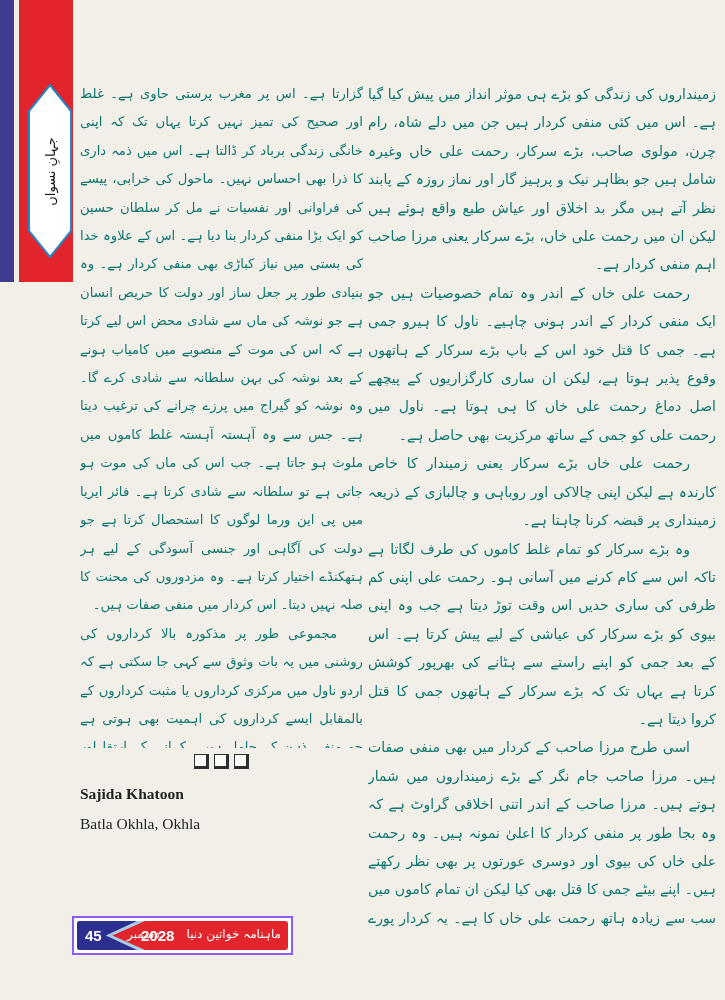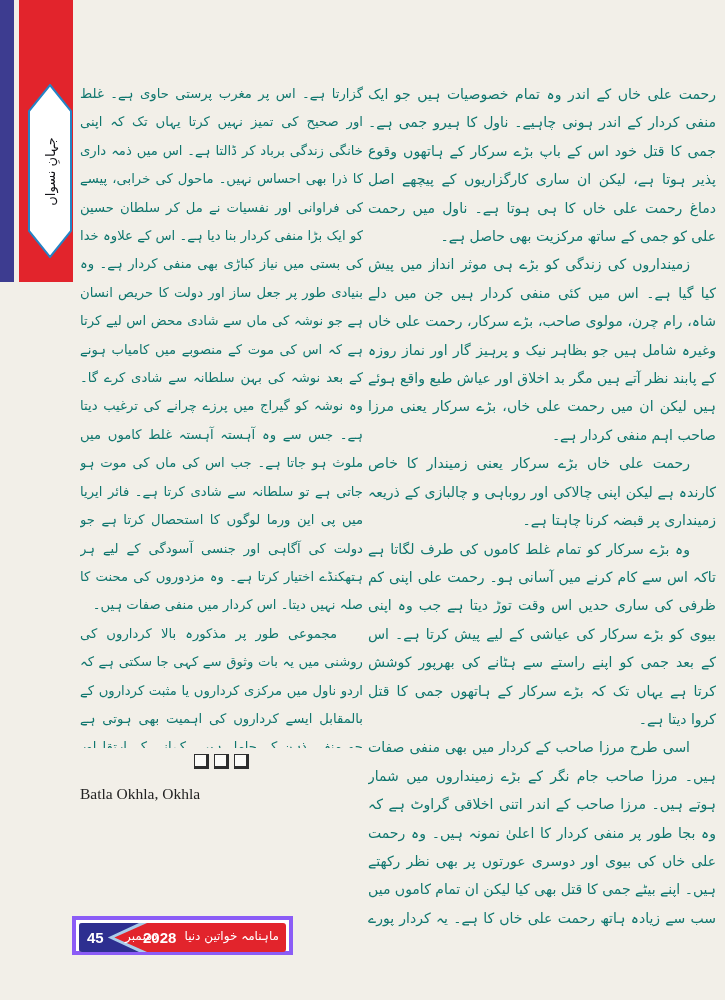--- a/index.html
+++ b/index.html
@@ -38,21 +38,21 @@
   }
   
   .author{
     position:absolute;left:80px;top:779px;color:#222;
     font-family:"Liberation Serif",serif;font-size:15.5px;line-height:29.5px;
   }
   .author .name{font-weight:bold;}
   
   .footer-box{
     position:absolute;left:72px;top:916px;width:221px;height:39px;
-    box-sizing:border-box;border:4px solid #8b5cf6;background:#fff;
+    box-sizing:border-box;border:2px solid #8b5cf6;background:#fff;
   }
   .footer-bar{
     position:relative;margin:3px;height:29px;border-radius:3px;overflow:hidden;
   }
   .chev-light{
     position:absolute;left:0;top:0;bottom:0;width:68px;
     clip-path:polygon(0 0,100% 0,52% 50%,100% 100%,0 100%);
   }
   .chev-dark{
     position:absolute;left:0;top:0;bottom:0;width:60px;
@@ -77,36 +77,37 @@
 <div class="spine-red" style="background:#e2242c;"></div>
 
 <svg class="banner-shape" viewBox="0 0 44 174">
   <polygon points="22,1 43,27 43,147 22,173 1,147 1,27" fill="#ffffff" stroke="#2384c6" stroke-width="2"></polygon>
 </svg>
 <div class="banner-label-wrap">
   <span class="banner-label">جہانِ نسواں</span>
 </div>
 
 <div class="col col-right">
+    <p>زمینداروں کی زندگی کو بڑے ہی موثر انداز میں پیش کیا گیا ہے۔ اس میں کئی منفی کردار ہیں جن میں دلے شاہ، رام چرن، مولوی صاحب، بڑے سرکار، رحمت علی خاں وغیرہ شامل ہیں جو بظاہر نیک و پرہیز گار اور نماز روزہ کے پابند نظر آتے ہیں مگر بد اخلاق اور عیاش طبع واقع ہوئے ہیں لیکن ان میں رحمت علی خاں، بڑے سرکار یعنی مرزا صاحب اہم منفی کردار ہے۔</p>
     <p>رحمت علی خاں کے اندر وہ تمام خصوصیات ہیں جو ایک منفی کردار کے اندر ہونی چاہیے۔ ناول کا ہیرو جمی ہے۔ جمی کا قتل خود اس کے باپ بڑے سرکار کے ہاتھوں وقوع پذیر ہوتا ہے، لیکن ان ساری کارگزاریوں کے پیچھے اصل دماغ رحمت علی خاں کا ہی ہوتا ہے۔ ناول میں رحمت علی کو جمی کے ساتھ مرکزیت بھی حاصل ہے۔</p>
-    <p>زمینداروں کی زندگی کو بڑے ہی موثر انداز میں پیش کیا گیا ہے۔ اس میں کئی منفی کردار ہیں جن میں دلے شاہ، رام چرن، مولوی صاحب، بڑے سرکار، رحمت علی خاں وغیرہ شامل ہیں جو بظاہر نیک و پرہیز گار اور نماز روزہ کے پابند نظر آتے ہیں مگر بد اخلاق اور عیاش طبع واقع ہوئے ہیں لیکن ان میں رحمت علی خاں، بڑے سرکار یعنی مرزا صاحب اہم منفی کردار ہے۔</p>
     <p>رحمت علی خاں بڑے سرکار یعنی زمیندار کا خاص کارندہ ہے لیکن اپنی چالاکی اور روباہی و چالبازی کے ذریعہ زمینداری پر قبضہ کرنا چاہتا ہے۔</p>
     <p>وہ بڑے سرکار کو تمام غلط کاموں کی طرف لگاتا ہے تاکہ اس سے کام کرنے میں آسانی ہو۔ رحمت علی اپنی کم ظرفی کی ساری حدیں اس وقت توڑ دیتا ہے جب وہ اپنی بیوی کو بڑے سرکار کی عیاشی کے لیے پیش کرتا ہے۔ اس کے بعد جمی کو اپنے راستے سے ہٹانے کی بھرپور کوشش کرتا ہے یہاں تک کہ بڑے سرکار کے ہاتھوں جمی کا قتل کروا دیتا ہے۔</p>
     <p>اسی طرح مرزا صاحب کے کردار میں بھی منفی صفات ہیں۔ مرزا صاحب جام نگر کے بڑے زمینداروں میں شمار ہوتے ہیں۔ مرزا صاحب کے اندر اتنی اخلاقی گراوٹ ہے کہ وہ بجا طور پر منفی کردار کا اعلیٰ نمونہ ہیں۔ وہ رحمت علی خاں کی بیوی اور دوسری عورتوں پر بھی نظر رکھتے ہیں۔ اپنے بیٹے جمی کا قتل بھی کیا لیکن ان تمام کاموں میں سب سے زیادہ ہاتھ رحمت علی خاں کا ہے۔ یہ کردار پورے ناول پر چھایا ہوا ہے۔ اپنی چالاکی سے سب کو اپنی گرفت میں رکھتا ہے یہاں تک کہ مرکزی کردار بھی اس کے قابو میں آ جاتا ہے۔</p>
   </div>
 <div class="col col-left">
     <p>گزارتا ہے۔ اس پر مغرب پرستی حاوی ہے۔ غلط اور صحیح کی تمیز نہیں کرتا یہاں تک کہ اپنی خانگی زندگی برباد کر ڈالتا ہے۔ اس میں ذمہ داری کا ذرا بھی احساس نہیں۔ ماحول کی خرابی، پیسے کی فراوانی اور نفسیات نے مل کر سلطان حسین کو ایک بڑا منفی کردار بنا دیا ہے۔ اس کے علاوہ خدا کی بستی میں نیاز کباڑی بھی منفی کردار ہے۔ وہ بنیادی طور پر جعل ساز اور دولت کا حریص انسان ہے جو نوشہ کی ماں سے شادی محض اس لیے کرتا ہے کہ اس کی موت کے منصوبے میں کامیاب ہونے کے بعد نوشہ کی بہن سلطانہ سے شادی کرے گا۔ وہ نوشہ کو گیراج میں پرزے چرانے کی ترغیب دیتا ہے۔ جس سے وہ آہستہ آہستہ غلط کاموں میں ملوث ہو جاتا ہے۔ جب اس کی ماں کی موت ہو جاتی ہے تو سلطانہ سے شادی کرتا ہے۔ فائر ایریا میں پی این ورما لوگوں کا استحصال کرتا ہے جو دولت کی آگاہی اور جنسی آسودگی کے لیے ہر ہتھکنڈے اختیار کرتا ہے۔ وہ مزدوروں کی محنت کا صلہ نہیں دیتا۔ اس کردار میں منفی صفات ہیں۔</p>
     <p>مجموعی طور پر مذکورہ بالا کرداروں کی روشنی میں یہ بات وثوق سے کہی جا سکتی ہے کہ اردو ناول میں مرکزی کرداروں یا مثبت کرداروں کے بالمقابل ایسے کرداروں کی اہمیت بھی ہوتی ہے جو منفی ذہن کے حامل ہیں۔ کہانی کے ارتقا اور کشمکش میں ان کا ہی اہم کردار ہے۔ کہانی میں اتھل پتھل اور نشیب و فراز کی صورتیں ان کے نتیجہ میں پیدا ہوتی ہیں بلکہ بعض تو اس قدر مضبوط اور توانا اور متحرک و فعال ہوتے ہیں کہ ان کے مقابلے مرکزی کردار یا تو پھیکے معلوم ہوتے ہیں یا بے بس اور مجبور محض ہو کر رہ جاتے ہیں۔ ایسے منفی کرداروں کی اہمیت اس وقت تک باقی ہے جب تک کہ عام انسانی زندگی میں خیر و شر کی کشمکش جاری ہے۔</p>
   </div>
 
 <div class="end-marker">
   <span class="sq"></span><span class="sq"></span><span class="sq"></span>
 </div>
 
 <div class="author">
+  <div class="name">Sajida Khatoon</div>
   <div>Batla Okhla, Okhla</div>
 </div>
 
 <div class="footer-box">
   <div class="footer-bar" style="background:#e2242c;">
     <div class="chev-light" style="background:#a9cdea;"></div>
     <div class="chev-dark" style="background:#2d2f90;"></div>
     <span class="footer-num">45</span>
     <span class="footer-year">2028</span>
     <span class="footer-urdu">

